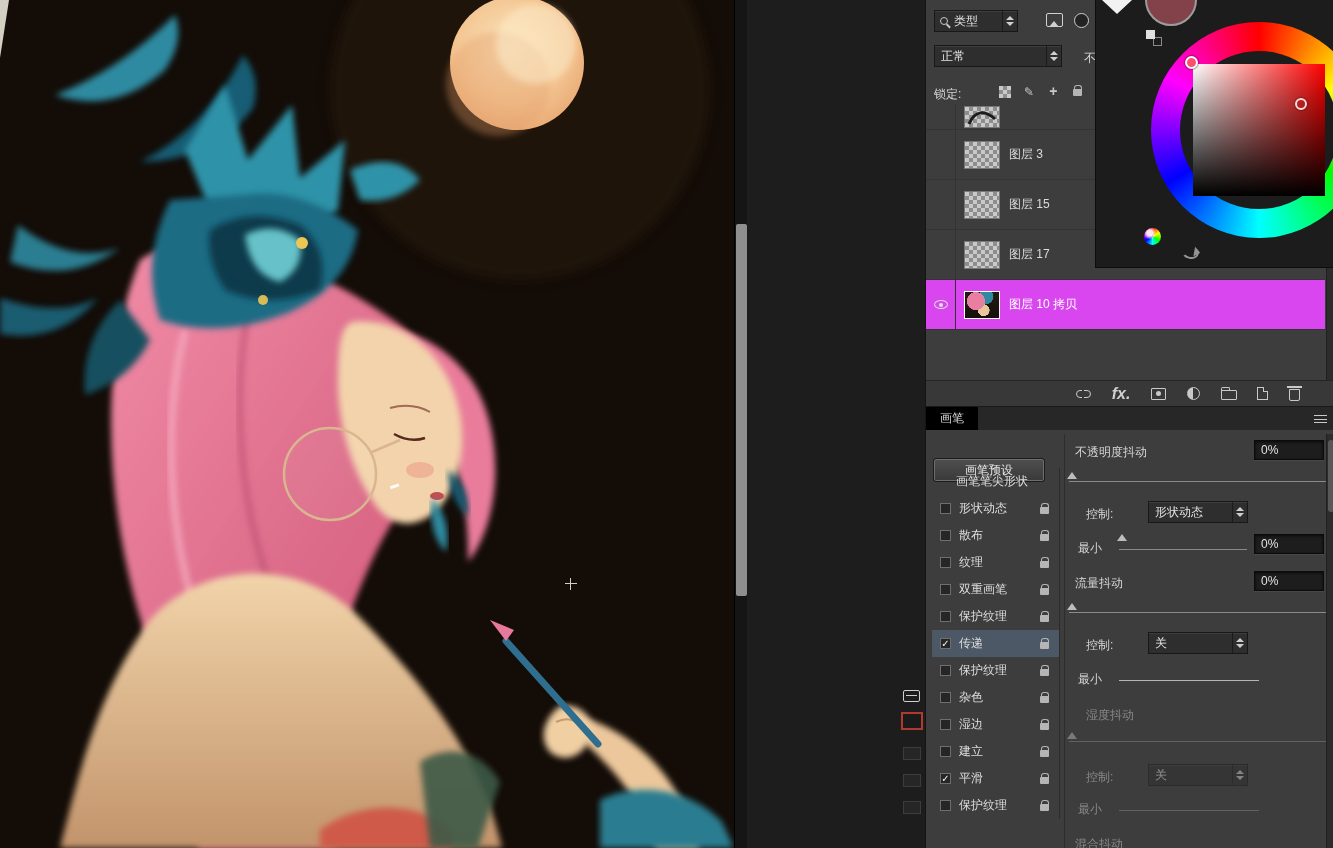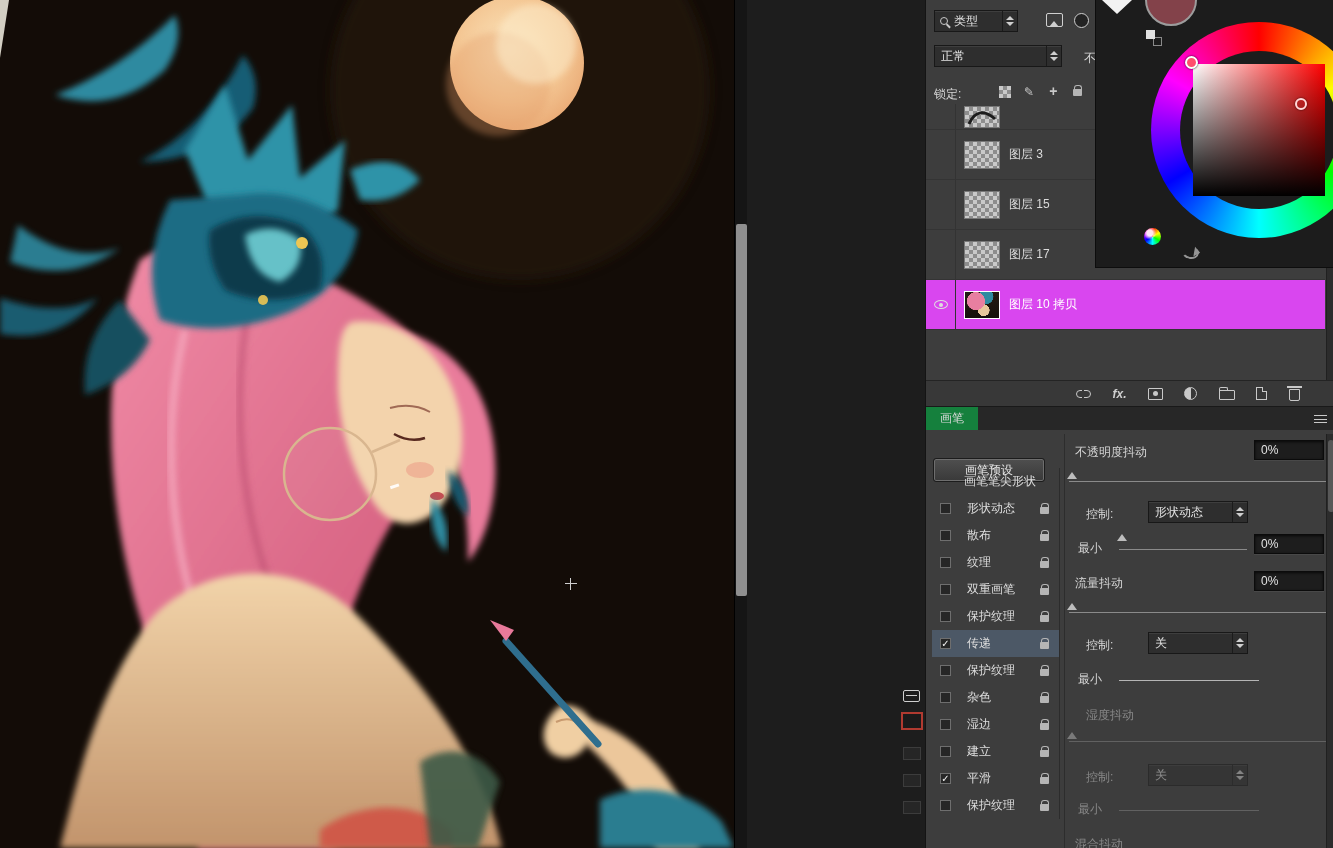--- a/index.html
+++ b/index.html
@@ -71,50 +71,50 @@
       linear-gradient(#241a12,#15100b)}
   .lname{margin-left:9px;color:#dcdcdc}
   .lrow.sel .lname{color:#fff}
 
   
   #lfooter{position:absolute;left:0;top:380px;width:408px;height:26px;background:#383838;border-top:1px solid #242424;
       display:flex;align-items:center}
   .ficons{position:absolute;left:150px;right:34px;display:flex;justify-content:space-between;align-items:center}
   .i-link{width:15px;height:8px;border:1.5px solid #c9c9c9;border-radius:4px;position:relative}
   .i-link::after{content:"";position:absolute;left:5px;top:-2px;width:2px;height:9px;background:#383838}
-  .i-fx{color:#d0d0d0;font-style:italic;font-weight:bold;font-size:12px}
+  .i-fx{color:#d0d0d0;font-style:italic;font-weight:bold;font-size:16px}
   .i-mask{width:15px;height:12px;border:1px solid #c9c9c9;border-radius:1px;position:relative}
   .i-mask::after{content:"";position:absolute;left:4px;top:2.5px;width:5px;height:5px;border-radius:50%;background:#c9c9c9}
   .i-adj{width:13px;height:13px;border:1px solid #c9c9c9;border-radius:50%;background:linear-gradient(90deg,#c9c9c9 50%,transparent 50%)}
   .i-folder{width:16px;height:10px;border:1px solid #c9c9c9;border-radius:1px;position:relative;margin-top:3px}
   .i-folder::before{content:"";position:absolute;left:-1px;top:-4px;width:7px;height:3px;border:1px solid #c9c9c9;border-bottom:none;border-radius:2px 2px 0 0}
   .i-newpage{width:11px;height:13px;border:1px solid #c9c9c9;position:relative}
   .i-newpage::after{content:"";position:absolute;right:-1px;top:-1px;width:4px;height:4px;background:#383838;border-left:1px solid #c9c9c9;border-bottom:1px solid #c9c9c9}
   .i-trash{width:11px;height:12px;border:1px solid #c9c9c9;border-radius:0 0 2px 2px;position:relative;margin-top:3px}
   .i-trash::before{content:"";position:absolute;left:-3px;top:-4px;width:15px;height:1.5px;background:#c9c9c9}
 
   
   #brush-header{position:absolute;left:0;top:406px;width:408px;height:24px;background:#272727;border-top:1px solid #191919;
       display:flex;align-items:center}
-  #brush-header .tab{padding:0 14px;height:100%;display:flex;align-items:center;background:#15803d;color:#d8d8d8}
+  #brush-header .tab{padding:0 14px;height:100%;display:flex;align-items:center;background:#000000;color:#d8d8d8}
   .i-menu{position:absolute;right:7px;top:8px;width:13px;height:8px;border-top:1.5px solid #c9c9c9;border-bottom:1.5px solid #c9c9c9}
   .i-menu::after{content:"";position:absolute;left:0;top:2.5px;width:13px;height:1.5px;background:#c9c9c9}
 
   .btn{position:absolute;height:22px;background:linear-gradient(#4e4e4e,#3a3a3a);border:1px solid #6e6e6e;outline:1px solid #1c1c1c;
       border-radius:2px;display:flex;align-items:center;justify-content:center;color:#e8e8e8}
 
   
   #opts{position:absolute;left:6px;top:468px;width:128px;border-right:1px solid #2c2c2c}
   .orow{height:27px;display:flex;align-items:center;position:relative;padding-left:8px}
   .orow.head{padding-left:16px}
   .orow.sel{background:#4c5866}
   .cb{width:11px;height:11px;background:#262626;border:1px solid #6e6e6e;display:inline-flex;align-items:center;justify-content:center;
       color:#f2f2f2;font-size:10px;line-height:1;flex:none}
   .cb.checked::after{content:"✓"}
-  .olabel{margin-left:16px;color:#dedede;white-space:nowrap}
+  .olabel{margin-left:8px;color:#dedede;white-space:nowrap}
   .orow .icon-lock{position:absolute;right:10px;top:12px}
 
   .vsep{position:absolute;left:138px;top:434px;bottom:0;width:1px;background:#2d2d2d}
 
   .vbox{position:absolute;width:70px;height:20px;background:#1d1d1d;border:1px solid #0b0b0b;
       box-shadow:inset 0 1px 3px rgba(0,0,0,.75),0 1px 0 rgba(255,255,255,.06);
       display:flex;align-items:center;padding-left:6px;color:#e2e2e2}
   .hline{position:absolute;height:1px;background:#8a8a8a}
   .tri-slider{position:absolute;width:0;height:0;border-left:5px solid transparent;border-right:5px solid transparent;border-bottom:7px solid #bdbdbd}
 

